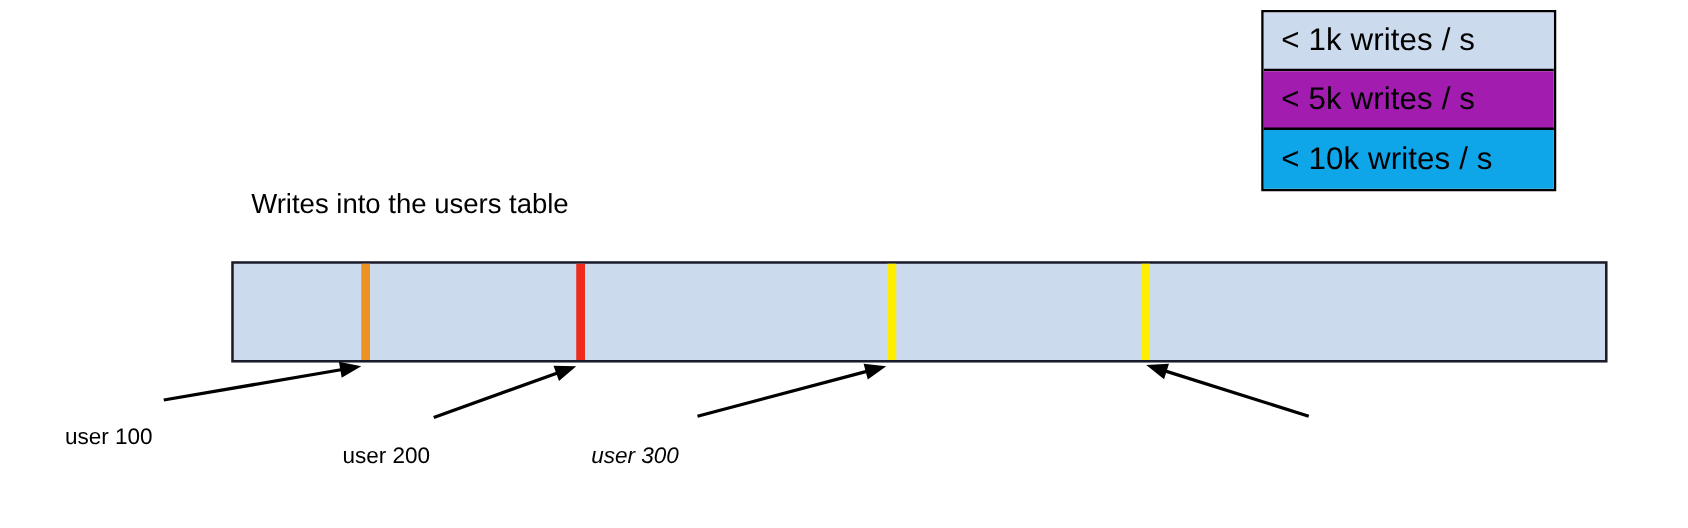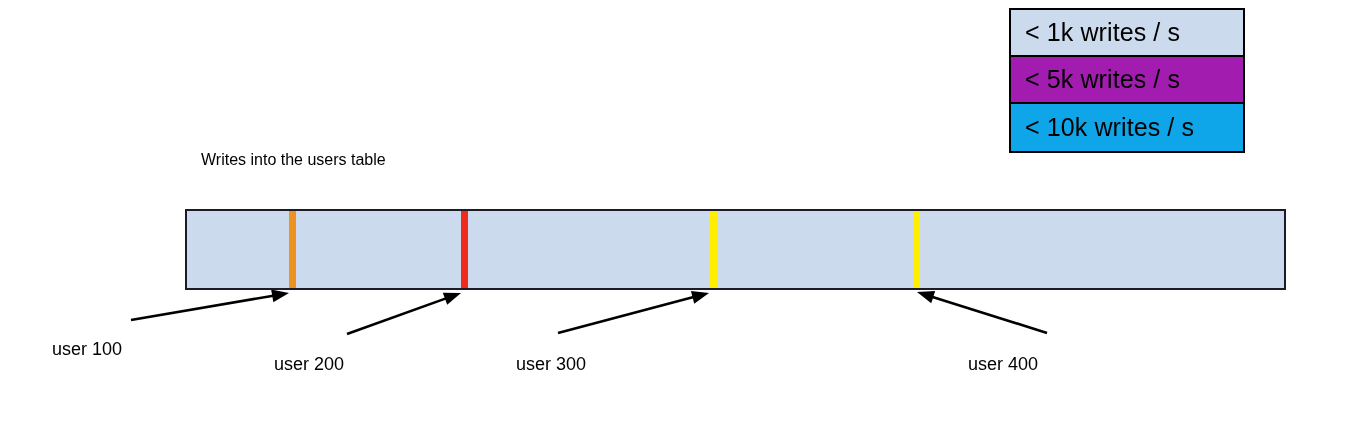--- a/index.html
+++ b/index.html
@@ -44,21 +44,21 @@
     color: #000000;
     border-bottom: 2px solid #000000;
   }
   .legend-row:last-child { border-bottom: none; }
 
   
   .caption {
     position: absolute;
     left: 201px;
     top: 152px;
-    font-size: 16px;
+    font-size: 22px;
     line-height: 1;
     white-space: nowrap;
   }
 
   
   .bar {
     position: absolute;
     left: 185px;
     top: 209px;
     width: 1101px;
@@ -111,22 +111,21 @@
 
   <div class="bar" style="left: 185px; top: 209px; width: 1101px; height: 81px; background: rgb(204, 218, 237); border-color: rgb(27, 27, 42);">
     <div class="marker" style="background: rgb(237, 146, 33); left: 102px;"></div>
     <div class="marker" style="background: rgb(238, 43, 28); left: 274px;"></div>
     <div class="marker" style="background: rgb(255, 238, 0); left: 523px;"></div>
     <div class="marker" style="background: rgb(255, 238, 0); left: 726px;"></div>
   </div>
 
   <div class="user-label" style="left: 52px; top: 340px;">user 100</div>
   <div class="user-label" style="left: 274px; top: 355px;">user 200</div>
-  <div class="user-label" style="left: 516px; top: 355px;">user 300</div>
-  <div class="user-label" style="left: 968px; top: 355px;">user 400</div>
+  <div class="user-label" style="left: 473px; top: 355px; font-style: italic;">user 300</div>
 
   <svg id="arrows" viewBox="0 0 1350 422" width="1350" height="422">
       <line x1="131" y1="320" x2="276.18575477420507" y2="295.189776082889" stroke="#000000" stroke-width="2.6"></line>
       <polygon points="289,293 273.3377981307896,302.27067595206 271.1480220479006,289.45643072626507" fill="#000000"></polygon>
       <line x1="347" y1="334" x2="448.7670963102054" y2="297.39955308141737" stroke="#000000" stroke-width="2.6"></line>
       <polygon points="461,293 447.2029024848234,304.8697135667508 442.80334940340606,292.6368098769562" fill="#000000"></polygon>
       <line x1="558" y1="333" x2="696.4334377434695" y2="296.3288906639816" stroke="#000000" stroke-width="2.6"></line>
       <polygon points="709,293 694.2312485349894,303.6364458427027 690.9023578710078,291.06988358617224" fill="#000000"></polygon>
       <line x1="1047" y1="333" x2="929.3980151568248" y2="295.91014324176786" stroke="#000000" stroke-width="2.6"></line>
       <polygon points="917,292 935.1678606721164,290.91425666082245 931.2577174303485,303.3122718176473" fill="#000000"></polygon>

